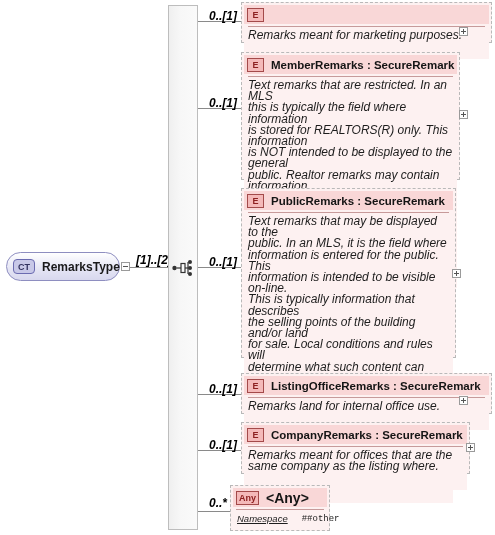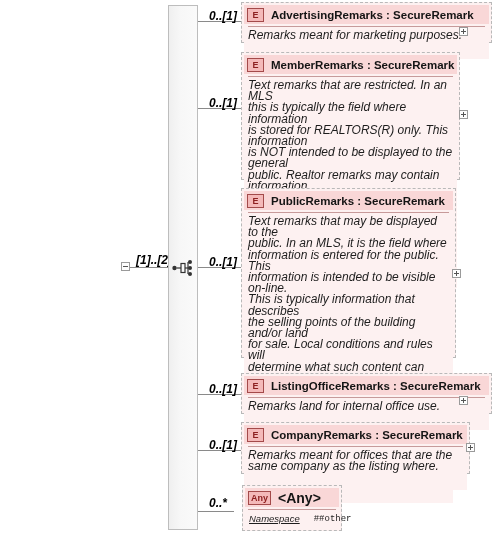--- a/index.html
+++ b/index.html
@@ -257,20 +257,24 @@
     color: #1d1d1d;
     font-family: "Liberation Mono", monospace;
     font-size: 9px;
   }
 </style>
 </head>
 <body>
 
 <div id="diagram">
 
+  <div class="ct-node">
+    <span class="ct-badge">CT</span>
+    <span class="ct-label">RemarksType</span>
+  </div>
   <div class="ct-collapse"></div>
 
   <div class="card" style="left:136px; top:253px;">[1]..[2]</div>
 
   <div class="wire wire-h" style="left:130px; top:267px; width:42px;"></div>
 
   <div class="group-bar"></div>
 
   <div class="seq-icon">
     <svg width="24" height="20" viewBox="0 0 24 20">
@@ -283,21 +287,20 @@
       <circle cx="18" cy="10" r="2" fill="#333"></circle>
       <circle cx="18" cy="16" r="2" fill="#333"></circle>
     </svg>
   </div>
 
   <div class="wire wire-h" style="left:198px; top:21px; width:44px;"></div>
   <div class="card" style="left:209px; top:9px;">0..[1]</div>
   <div class="elbox" style="left:241px; top:2px; width:251px; height:41px;">
     <div class="el-head">
       <span class="e-badge">E</span>
-      <span class="el-title">AdvertisingRemarks : SecureRemark</span>
     </div>
     <div class="el-sep"></div>
     <div class="el-doc">Remarks meant for marketing purposes.</div>
   </div>
   <div class="expand" style="left:459px; top:27px;"></div>
 
   <div class="wire wire-h" style="left:198px; top:108px; width:44px;"></div>
   <div class="card" style="left:209px; top:96px;">0..[1]</div>
   <div class="elbox" style="left:241px; top:52px; width:219px; height:128px;">
     <div class="el-head">
@@ -362,21 +365,21 @@
       <span class="el-title">CompanyRemarks : SecureRemark</span>
     </div>
     <div class="el-sep"></div>
     <div class="el-doc">Remarks meant for offices that are the
 same company as the listing where.</div>
   </div>
   <div class="expand" style="left:466px; top:443px;"></div>
 
   <div class="wire wire-h" style="left:198px; top:511px; width:36px;"></div>
   <div class="card" style="left:209px; top:496px;">0..*</div>
-  <div class="anybox" style="left:242px; top:485px; width:100px; height:46px;">
+  <div class="anybox" style="left:230px; top:485px; width:100px; height:46px;">
     <div class="any-head">
       <span class="any-badge">Any</span>
       <span class="any-title">&lt;Any&gt;</span>
     </div>
     <div class="any-sep"></div>
     <div class="any-attr">
       <span class="any-attr-name">Namespace</span>
       <span class="any-attr-val">##other</span>
     </div>
   </div>

